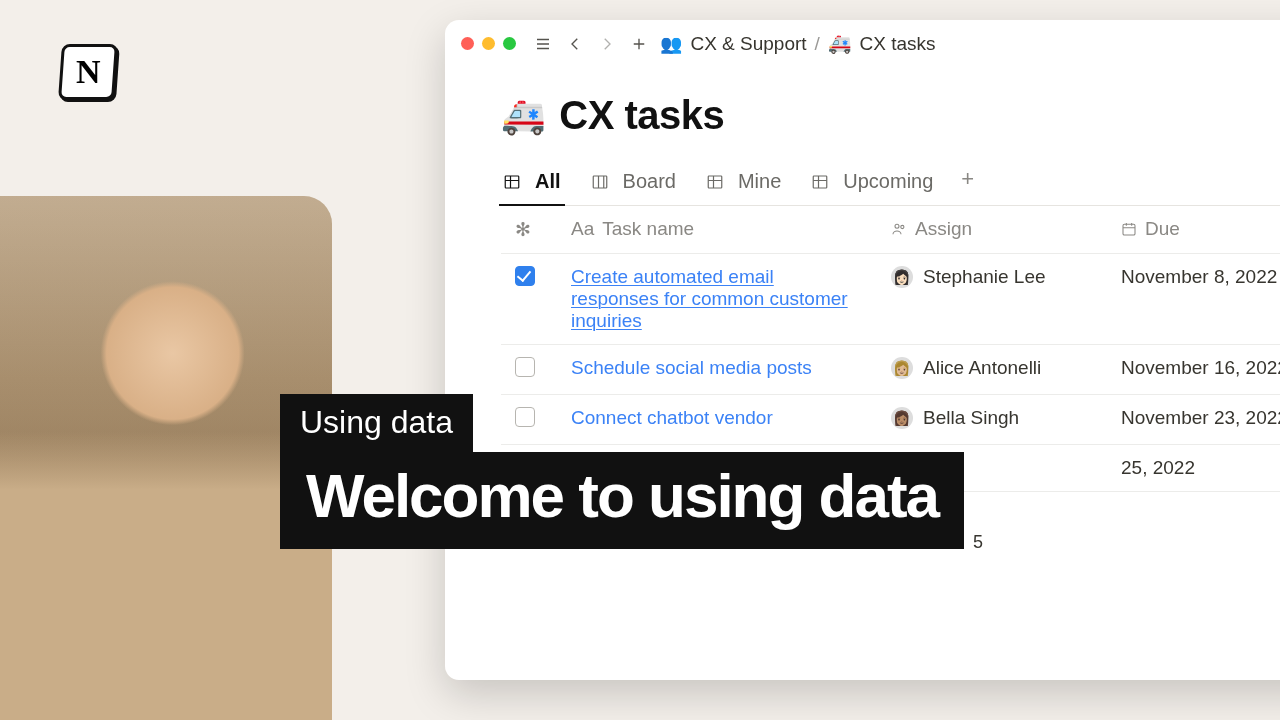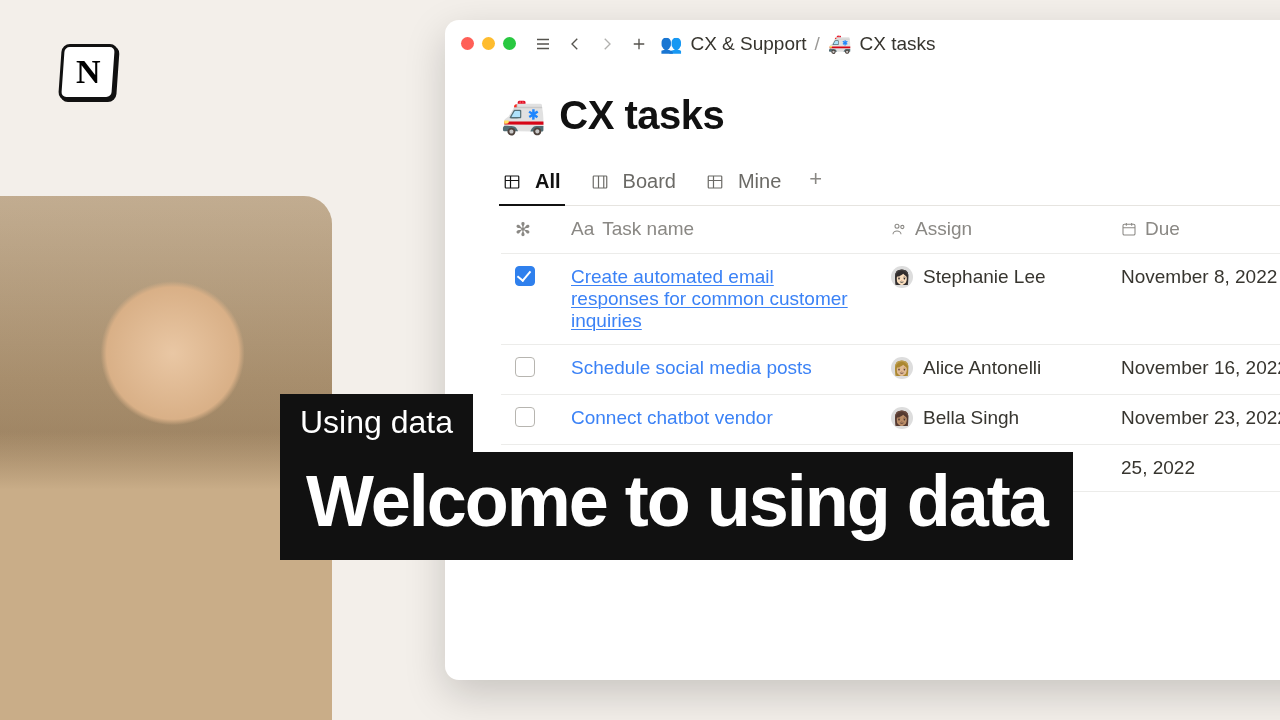--- a/index.html
+++ b/index.html
@@ -60,21 +60,21 @@
   .assign{display:flex;align-items:center;gap:10px;}
   .avatar{width:22px;height:22px;border-radius:50%;background:#ddd;display:inline-flex;align-items:center;justify-content:center;font-size:14px;}
 
   .footer { display:flex; align-items:center; gap:20px; padding:40px 42px 0 56px; font-size:16px; color:#8a8884;}
   .footer .count-label{letter-spacing:3px; font-size:13px; text-transform:uppercase;}
   .footer .count-val{color:#37352f; font-size:18px; font-weight:500; margin-left:6px;}
   .footer-spacer{flex:1;}
 
   
   .ov-sub { position:absolute; left:280px; top:394px; background:#111; color:#fff; font-size:32px; font-weight:500; padding:10px 20px 12px; }
-  .ov-main{ position:absolute; left:280px; top:452px; background:#111; color:#fff; font-size:72px; font-weight:700; letter-spacing:-2px; padding:8px 26px 18px; }
+  .ov-main{ position:absolute; left:280px; top:452px; background:#111; color:#fff; font-size:62px; font-weight:700; letter-spacing:-2px; padding:8px 26px 18px; }
 
 </style>
 </head>
 <body>
 
 <div class="brand">
   <div class="logo-box">
       <span>N</span>
     </div>
 </div>
@@ -138,20 +138,27 @@
           </svg>
         <span>Board</span>
       </div>
       <div class="view">
         <svg viewBox="0 0 24 24">
             <rect x="3" y="4" width="18" height="16" rx="1"></rect>
             <path d="M3 10h18M10 4v16"></path>
           </svg>
         <span>Mine</span>
       </div>
+      <div class="view">
+        <svg viewBox="0 0 24 24">
+            <rect x="3" y="4" width="18" height="16" rx="1"></rect>
+            <path d="M3 10h18M10 4v16"></path>
+          </svg>
+        <span>Upcoming</span>
+      </div>
       <div class="plus">+</div>
     </div>
 
     <table class="db">
       <thead>
         <tr>
           <th class="col-status">
               <div class="th-inner">
                 <span>✻</span>
               </div>

